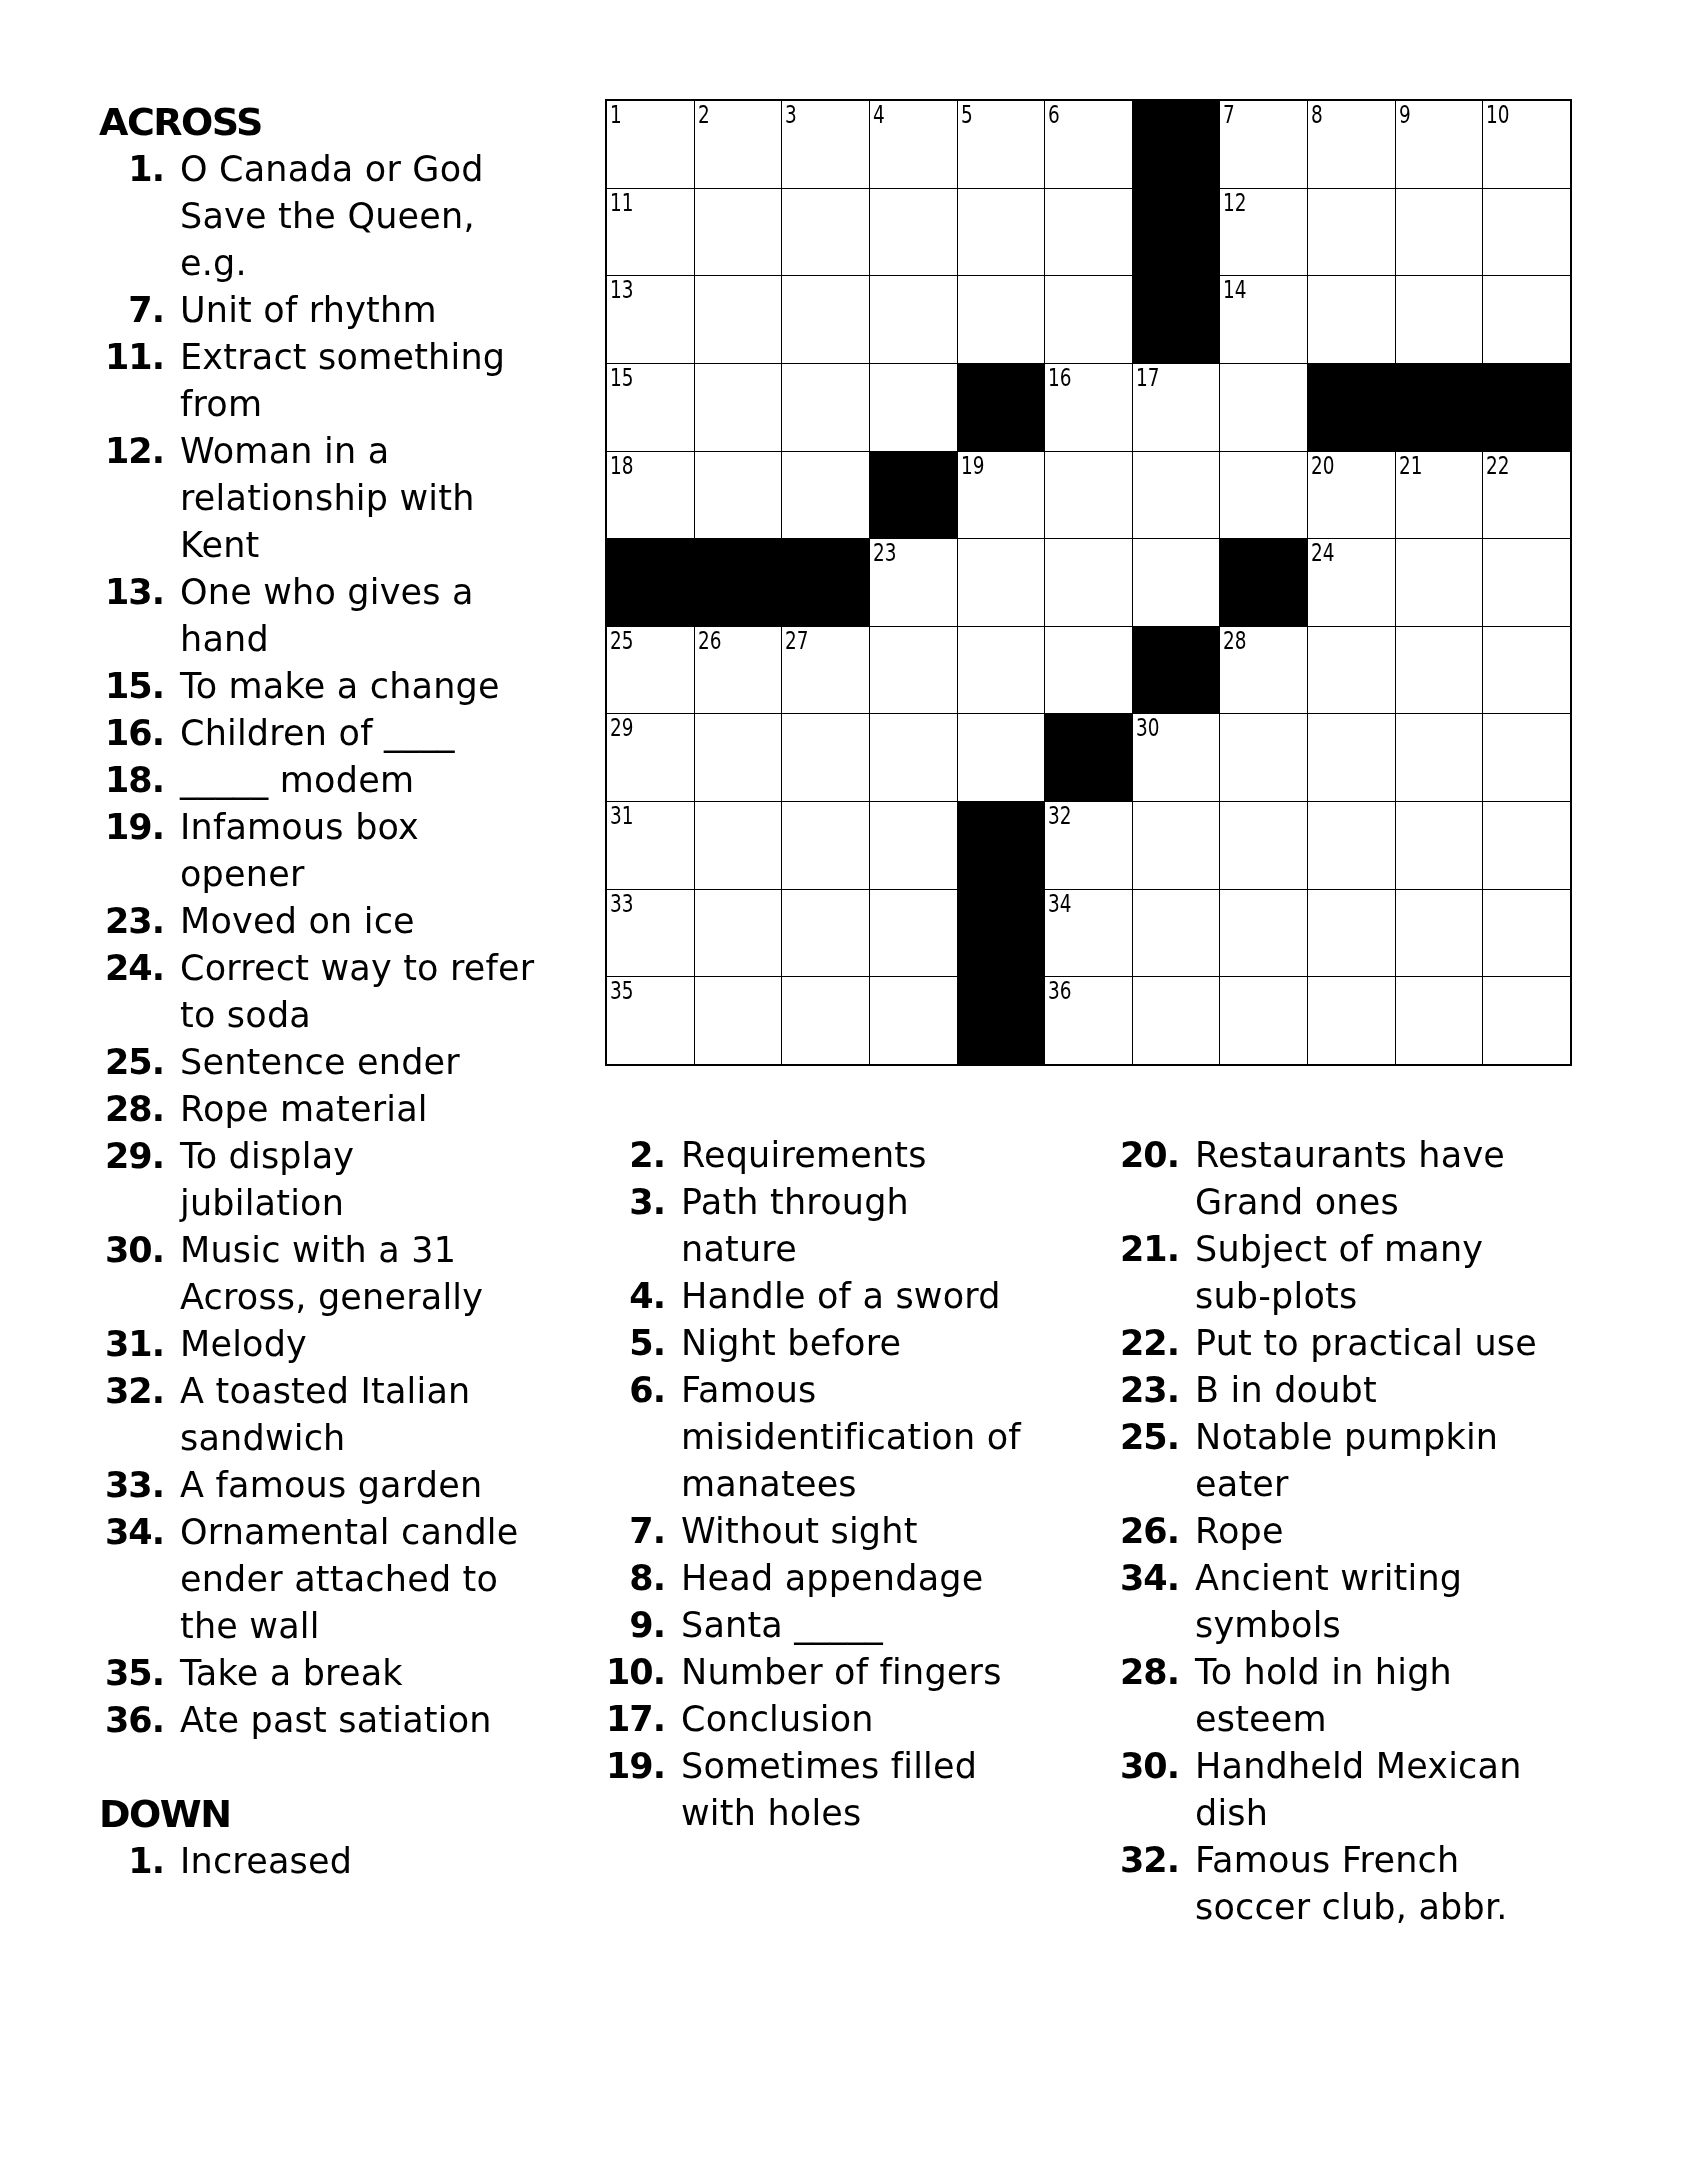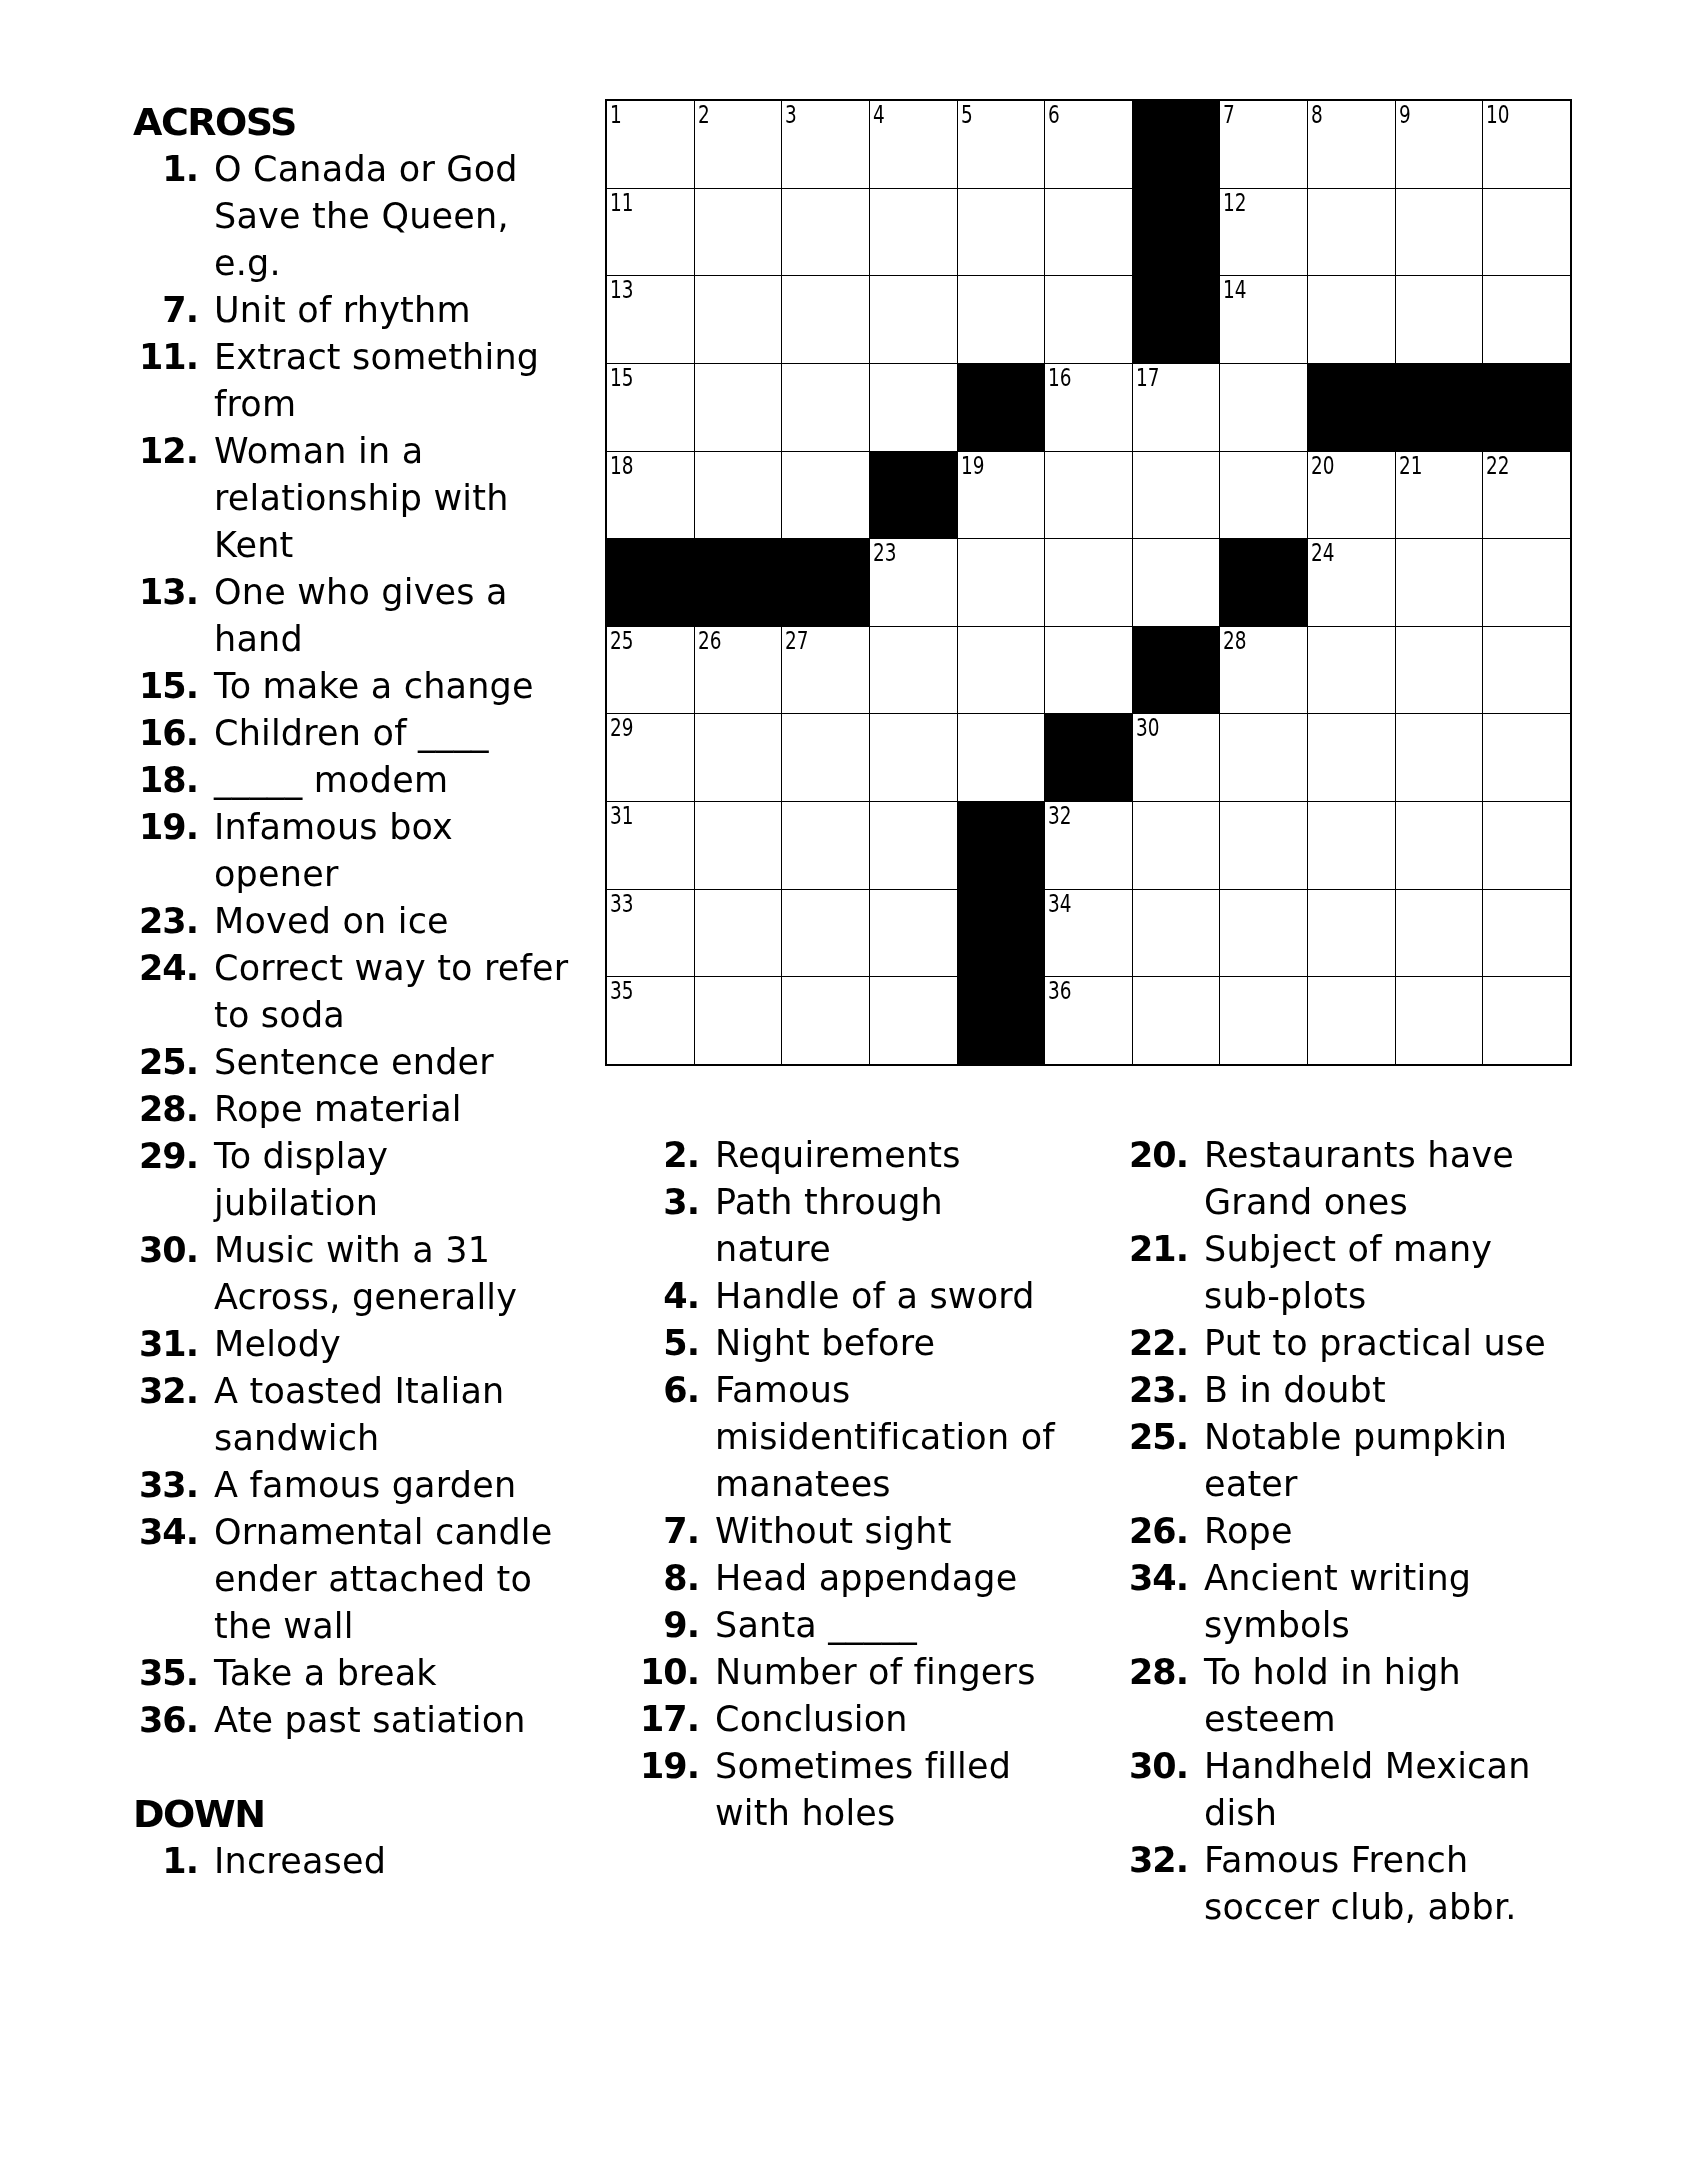--- a/index.html
+++ b/index.html
@@ -1,25 +1,25 @@
 <!DOCTYPE html>
 <html><head>
 <meta charset="utf-8">
 <style>
   html, body { margin:0; padding:0; background:#ffffff; }
   body { width:1683px; height:2178px; position:relative; overflow:hidden;
          font-family:"DejaVu Sans", sans-serif; color:#000; }
-  .col { position:absolute; font-size:35px; line-height:47px; letter-spacing:0.2px;margin-left:34px; }
+  .col { position:absolute; font-size:35px; line-height:47px; letter-spacing:0.2px; }
   .heading { font-weight:bold; font-size:38px; letter-spacing:-1.5px; height:47px; }
   .clue { position:relative; padding-left:81px; }
   .clue .num { position:absolute; left:0; width:65px; text-align:right; font-weight:bold; letter-spacing:-1px; }
   .spacer { height:47px; }
   #col-left { left:99px; top:99px; width:495px; }
   #col-mid { left:600px; top:1132px; width:475px; }
-  #col-right { left:1089px; top:1132px; width:515px; }
+  #col-right { left:1114px; top:1132px; width:515px; }
   #grid { position:absolute; left:605px; top:99px; width:967px; height:967px;
           display:grid; grid-template-columns:repeat(11, 1fr); grid-template-rows:repeat(11, 1fr);
           border:2px solid #000; box-sizing:border-box; background:#000; gap:1px; }
   .cell { background:#fff; position:relative; }
   .cell.black { background:#000; }
   .cell .cn { position:absolute; left:3px; top:0px; font-family:"DejaVu Sans Condensed","DejaVu Sans", sans-serif;
               font-size:25px; line-height:28px; transform:scaleX(0.82); transform-origin:left top; }
 </style>
 </head>
 <body>

